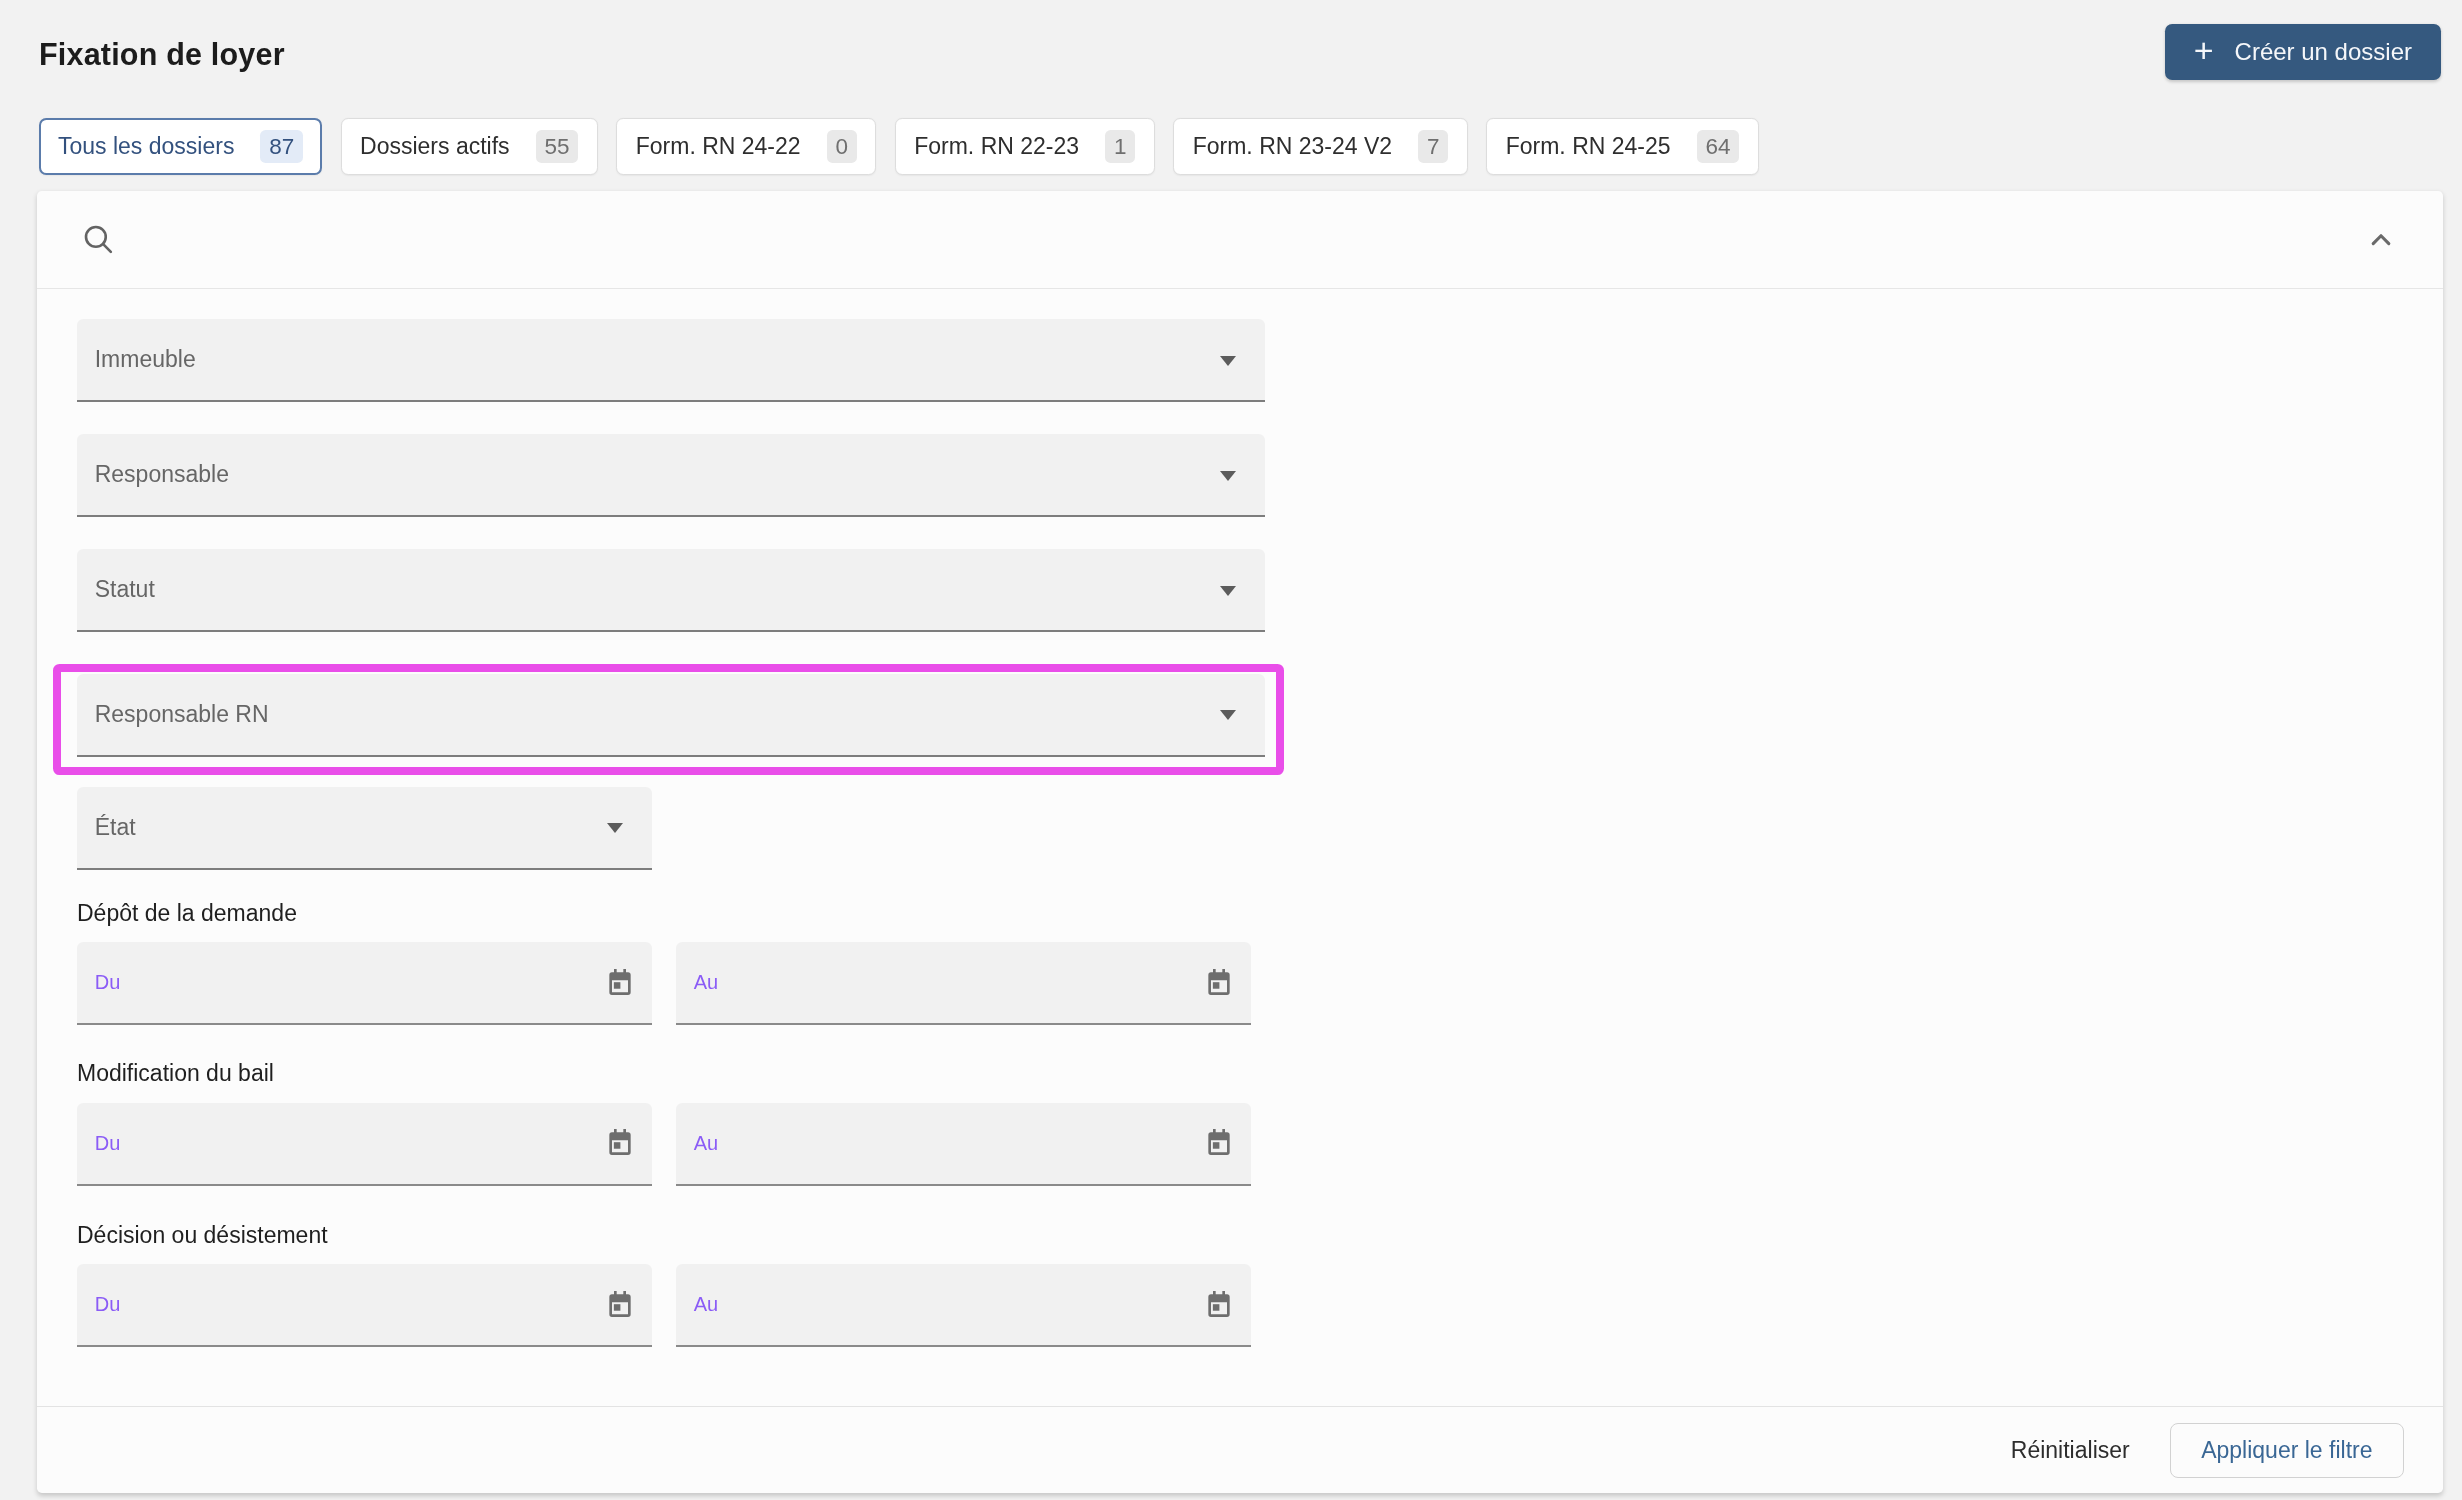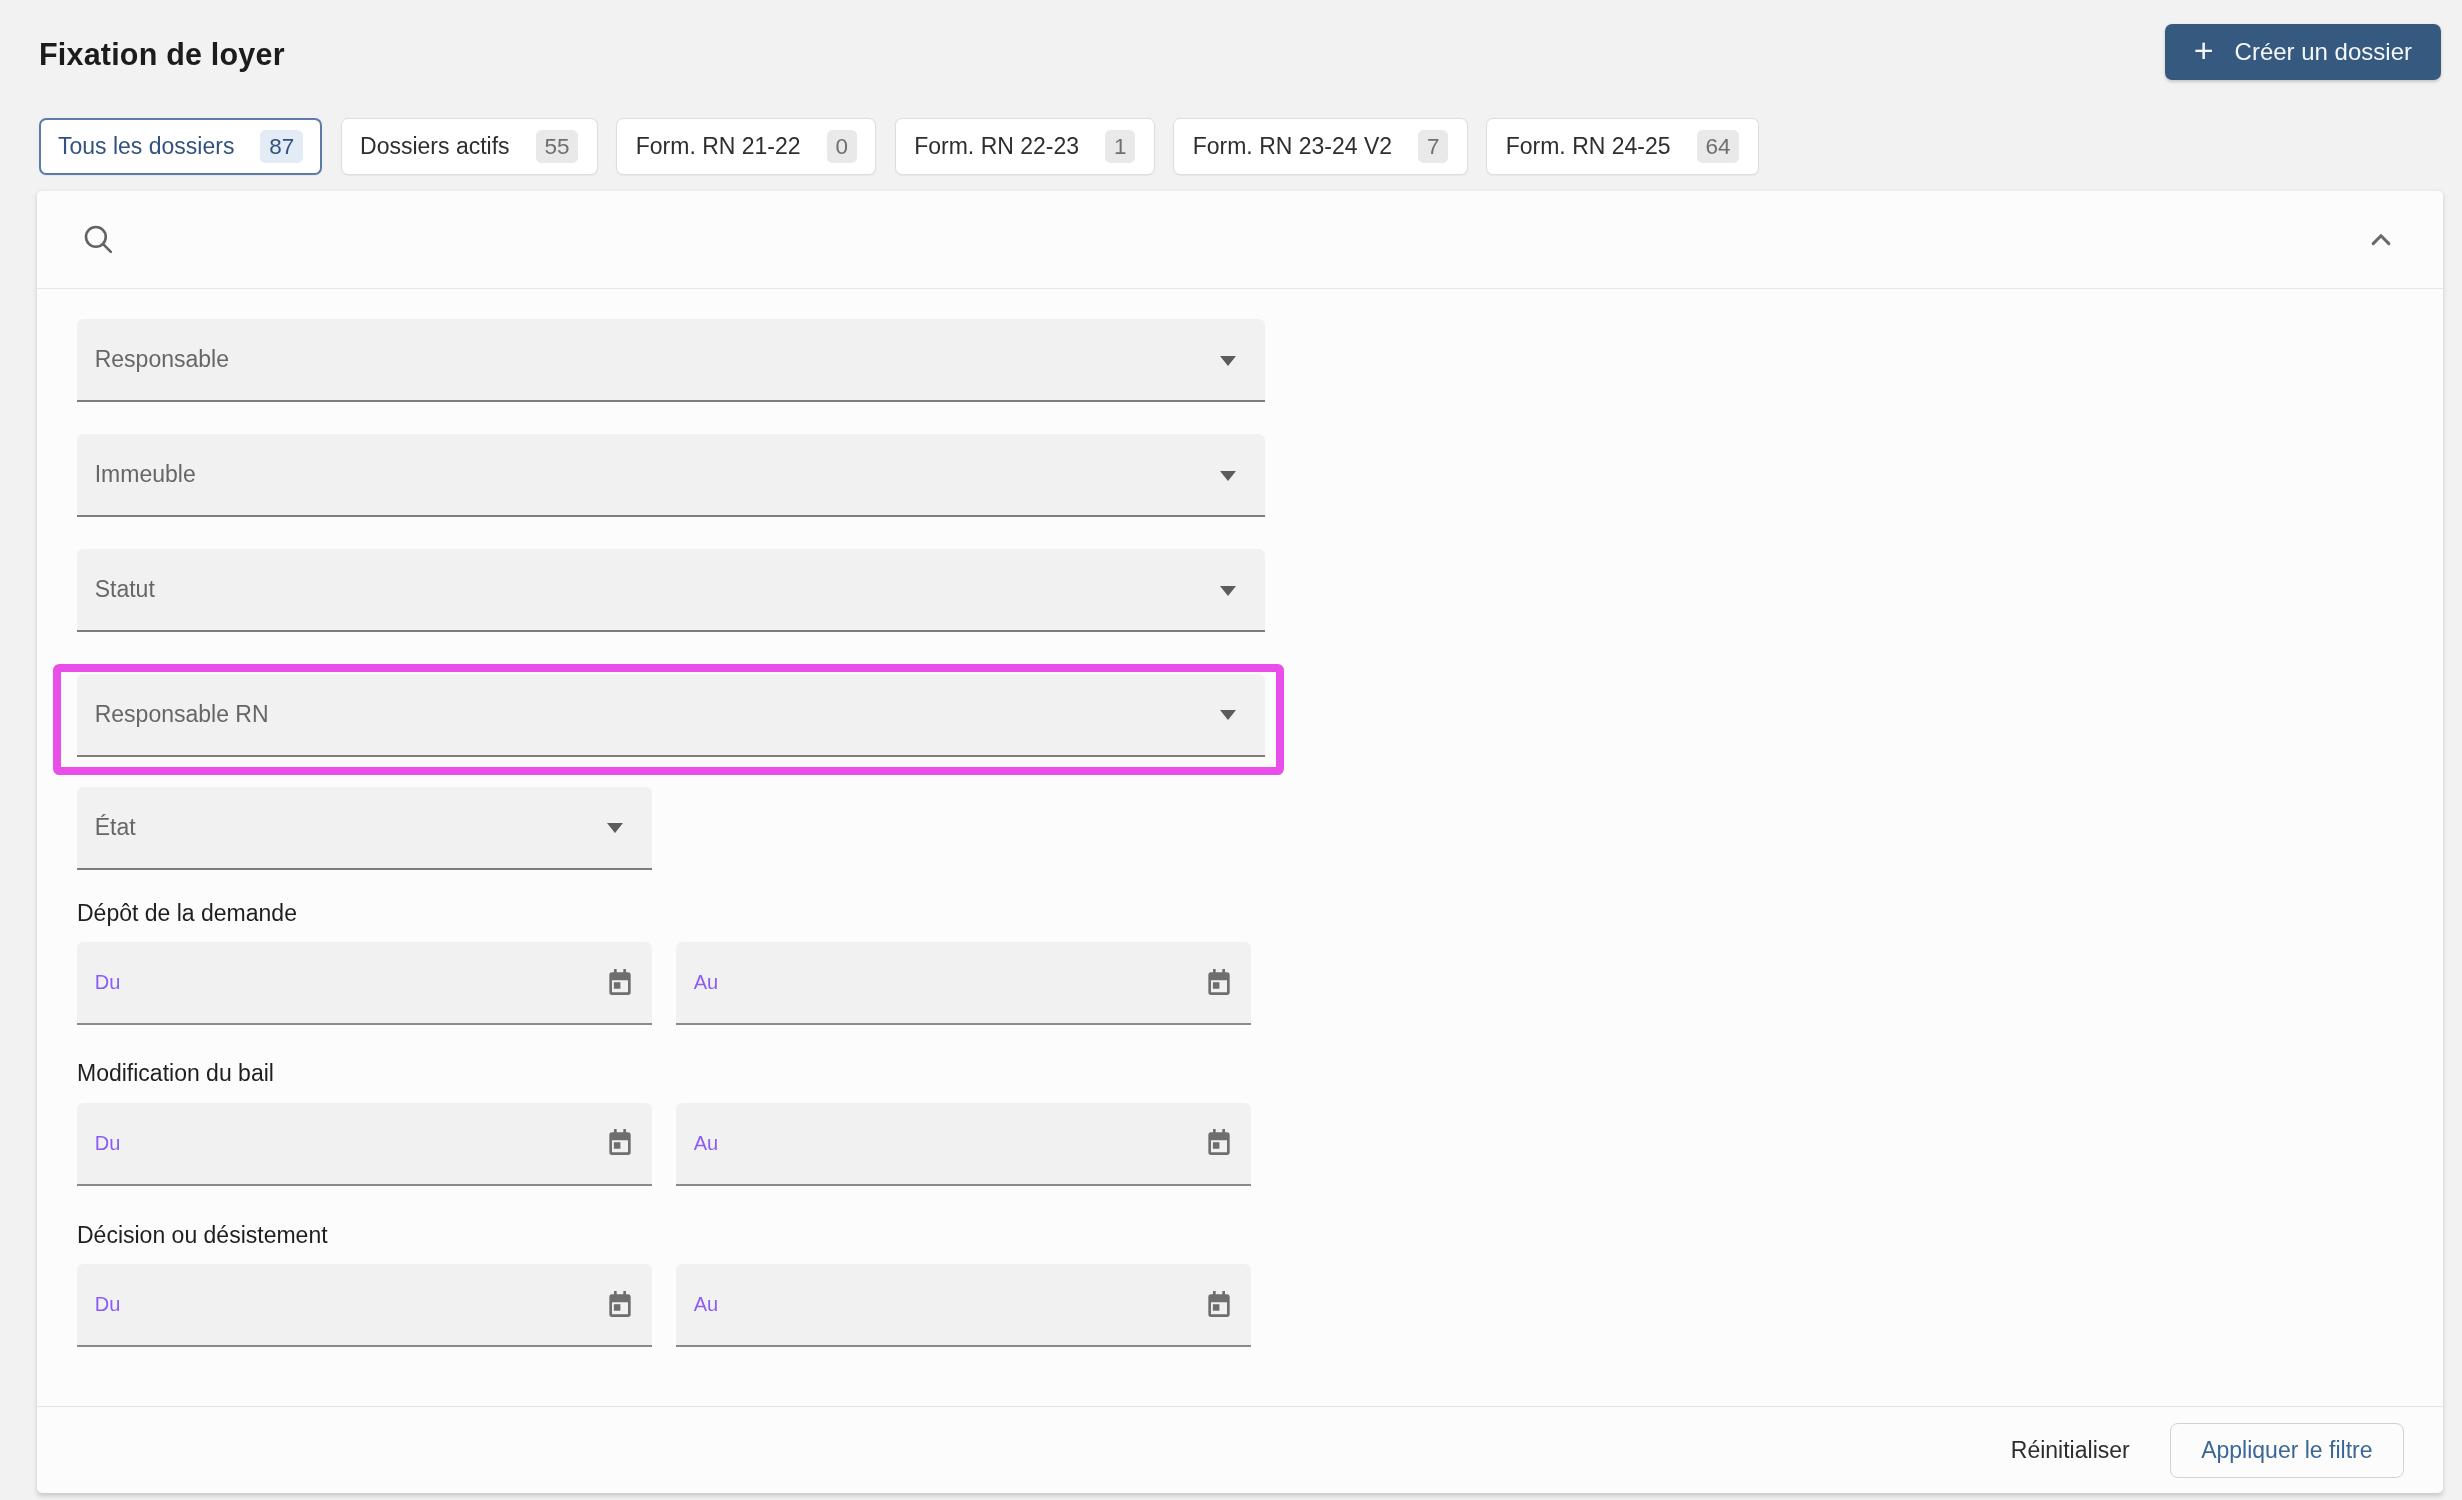--- a/index.html
+++ b/index.html
@@ -134,21 +134,21 @@
 <div class="tabs">
   <div class="chip selected">
     <span>Tous les dossiers</span>
     <span class="badge">87</span>
   </div>
   <div class="chip">
     <span>Dossiers actifs</span>
     <span class="badge">55</span>
   </div>
   <div class="chip">
-    <span>Form. RN 21-22</span>
+    <span>Form. RN 24-22</span>
     <span class="badge">0</span>
   </div>
   <div class="chip">
     <span>Form. RN 22-23</span>
     <span class="badge">1</span>
   </div>
   <div class="chip">
     <span>Form. RN 23-24 V2</span>
     <span class="badge">7</span>
   </div>
@@ -169,26 +169,26 @@
     <button class="icon-btn">
       <svg width="34" height="34" viewBox="0 0 24 24" fill="none" stroke="#6a6a6a" stroke-width="2.2">
         <polyline points="6.5,14.5 12,9 17.5,14.5" stroke-linecap="round" stroke-linejoin="round"></polyline>
       </svg>
     </button>
   </div>
 
   <div class="panel-body">
 
     <div class="field wide">
+      <span class="field-label">Immeuble</span>
+      <span class="caret"></span>
+    </div>
+
+    <div class="field wide">
       <span class="field-label">Responsable</span>
-      <span class="caret"></span>
-    </div>
-
-    <div class="field wide">
-      <span class="field-label">Immeuble</span>
       <span class="caret"></span>
     </div>
 
     <div class="field wide">
       <span class="field-label">Statut</span>
       <span class="caret"></span>
     </div>
 
     <div class="highlight-wrap">
       <div class="field wide">

